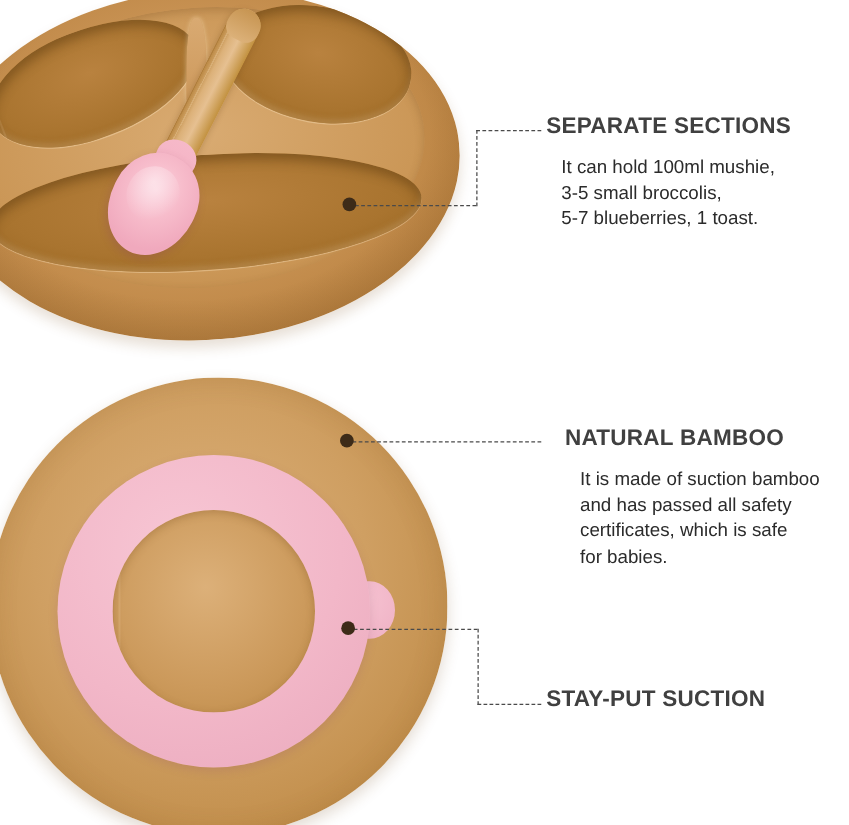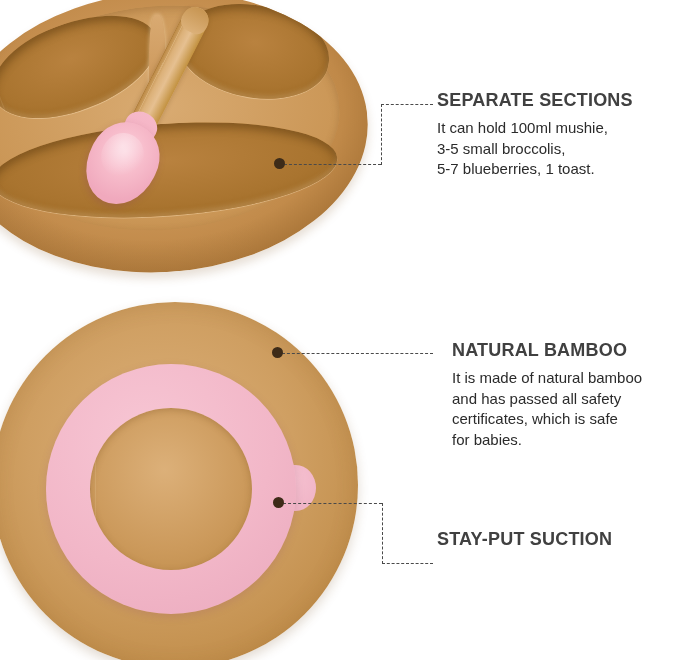--- a/index.html
+++ b/index.html
@@ -23,21 +23,21 @@
   .callout h2{
     margin:0 0 6px 0;
     font-size:18px;
     font-weight:bold;
     letter-spacing:.2px;
     line-height:24px;
     color:#404040;
     white-space:nowrap;
   }
   .callout p{
-    margin:0;
+    margin:12px;
     font-size:15px;
     line-height:20.5px;
     color:#2b2b2b;
     white-space:pre-line;
   }
 
   
   .plate-top-wrap{
     position:absolute;left:-44px;top:-8px;width:412px;height:288px;
     z-index:10;
@@ -215,23 +215,23 @@
 
   <div class="callout" style="left:437px;top:88px;">
     <h2>SEPARATE SECTIONS</h2>
     <p>It can hold 100ml mushie,
 3-5 small broccolis,
 5-7 blueberries, 1 toast.</p>
   </div>
 
   <div class="callout" style="left:452px;top:338px;">
     <h2>NATURAL BAMBOO</h2>
-    <p>It is made of natural bamboo
+    <p>It is made of suction bamboo
 and has passed all safety
 certificates, which is safe
 for babies.</p>
   </div>
 
-  <div class="callout" style="left:437px;top:527px;">
+  <div class="callout" style="left:437px;top:547px;">
     <h2>STAY-PUT SUCTION</h2>
   </div>
 
 </div>
 
 </body></html>

